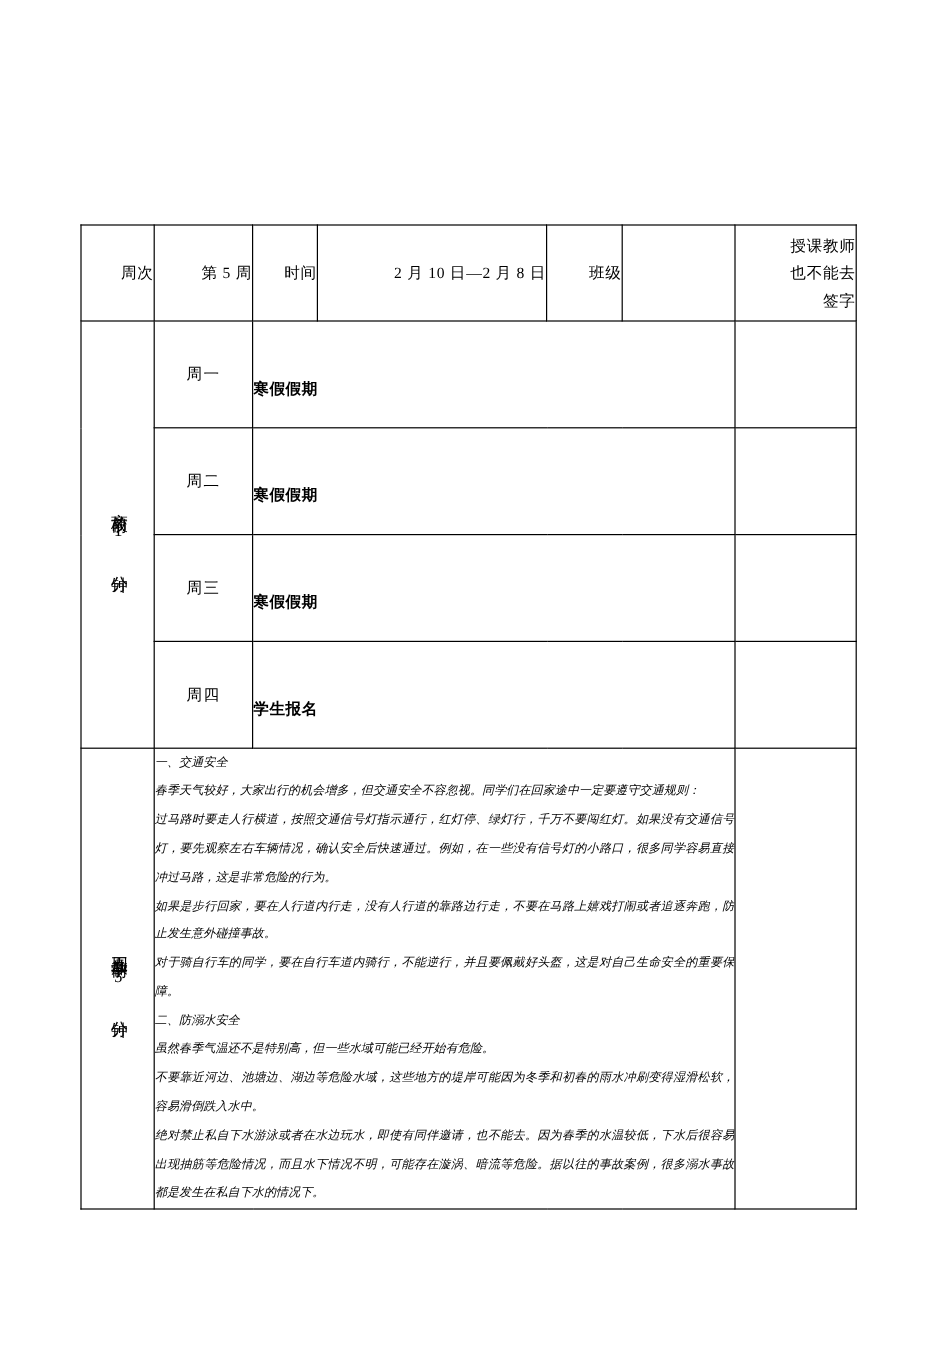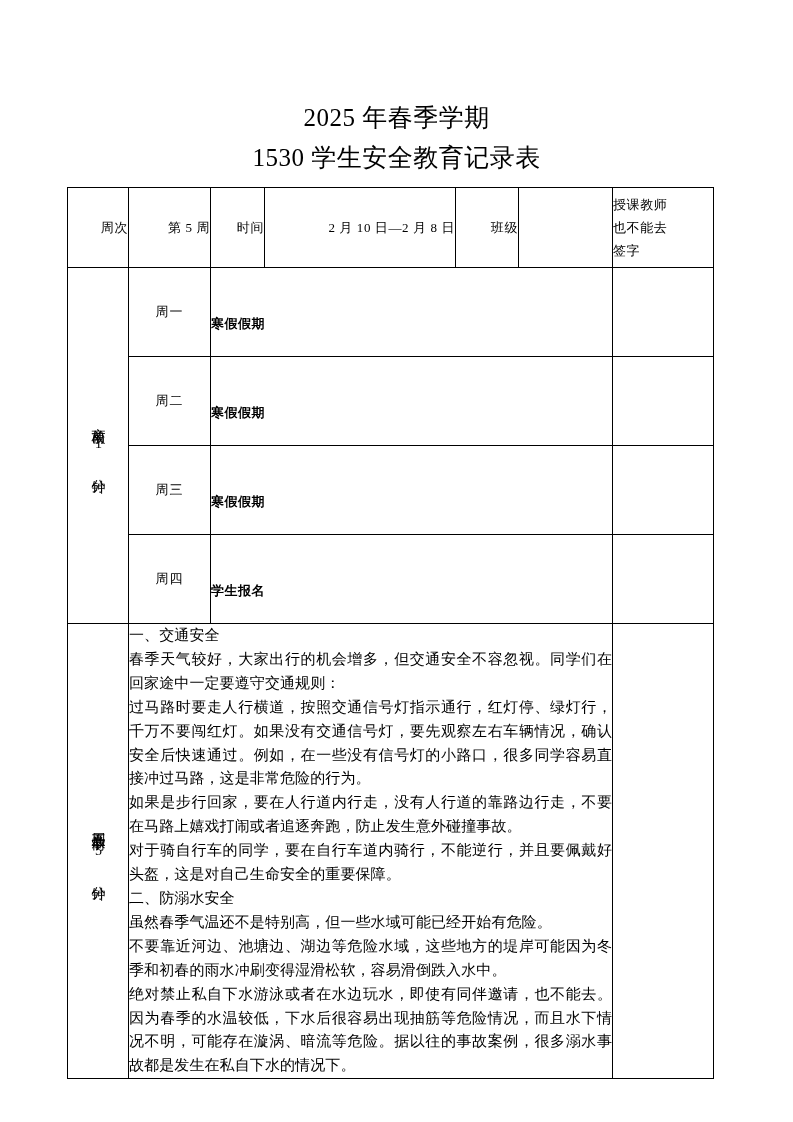--- a/index.html
+++ b/index.html
@@ -60,21 +60,21 @@
   }
 
   
   .hdr {
     height: 79px;
     text-align: right;
     font-size: 13.5px;
     letter-spacing: 0.6px;
   }
   .hdr-sign {
-    text-align: left;
+    text-align: right;
     font-size: 13.5px;
     line-height: 23px;
     letter-spacing: 0.6px;
     padding: 3px 4px;
     margin-left: 24px;
   }
   .hdr-sign span { display: block; }
 
   
   .vlabel {
@@ -117,38 +117,35 @@
   }
 
   .sign-cell { }
 
   
   .content-long {
     vertical-align: top;
     padding: 4px 6px 4px 8px;
   }
   .body-text {
-    font-size: 15px;
+    font-size: 10px;
     line-height: 23.9px;
     letter-spacing: 0.1px;
     text-align: justify;
     text-justify: inter-ideograph;
     white-space: pre-wrap;
     word-break: break-all;
+    font-style: italic;
   }
 </style>
 </head>
 <body>
 
 <div class="page">
 
-  <div class="title-block">
-    <div class="title-line">2025 年春季学期</div>
-    <div class="title-line">1530 学生安全教育记录表</div>
-  </div>
 
   <table class="record-table">
     <colgroup>
       <col style="width:61px">
       <col style="width:82px">
       <col style="width:54px">
       <col style="width:191px">
       <col style="width:63px">
       <col style="width:94px">
       <col style="width:101px">

